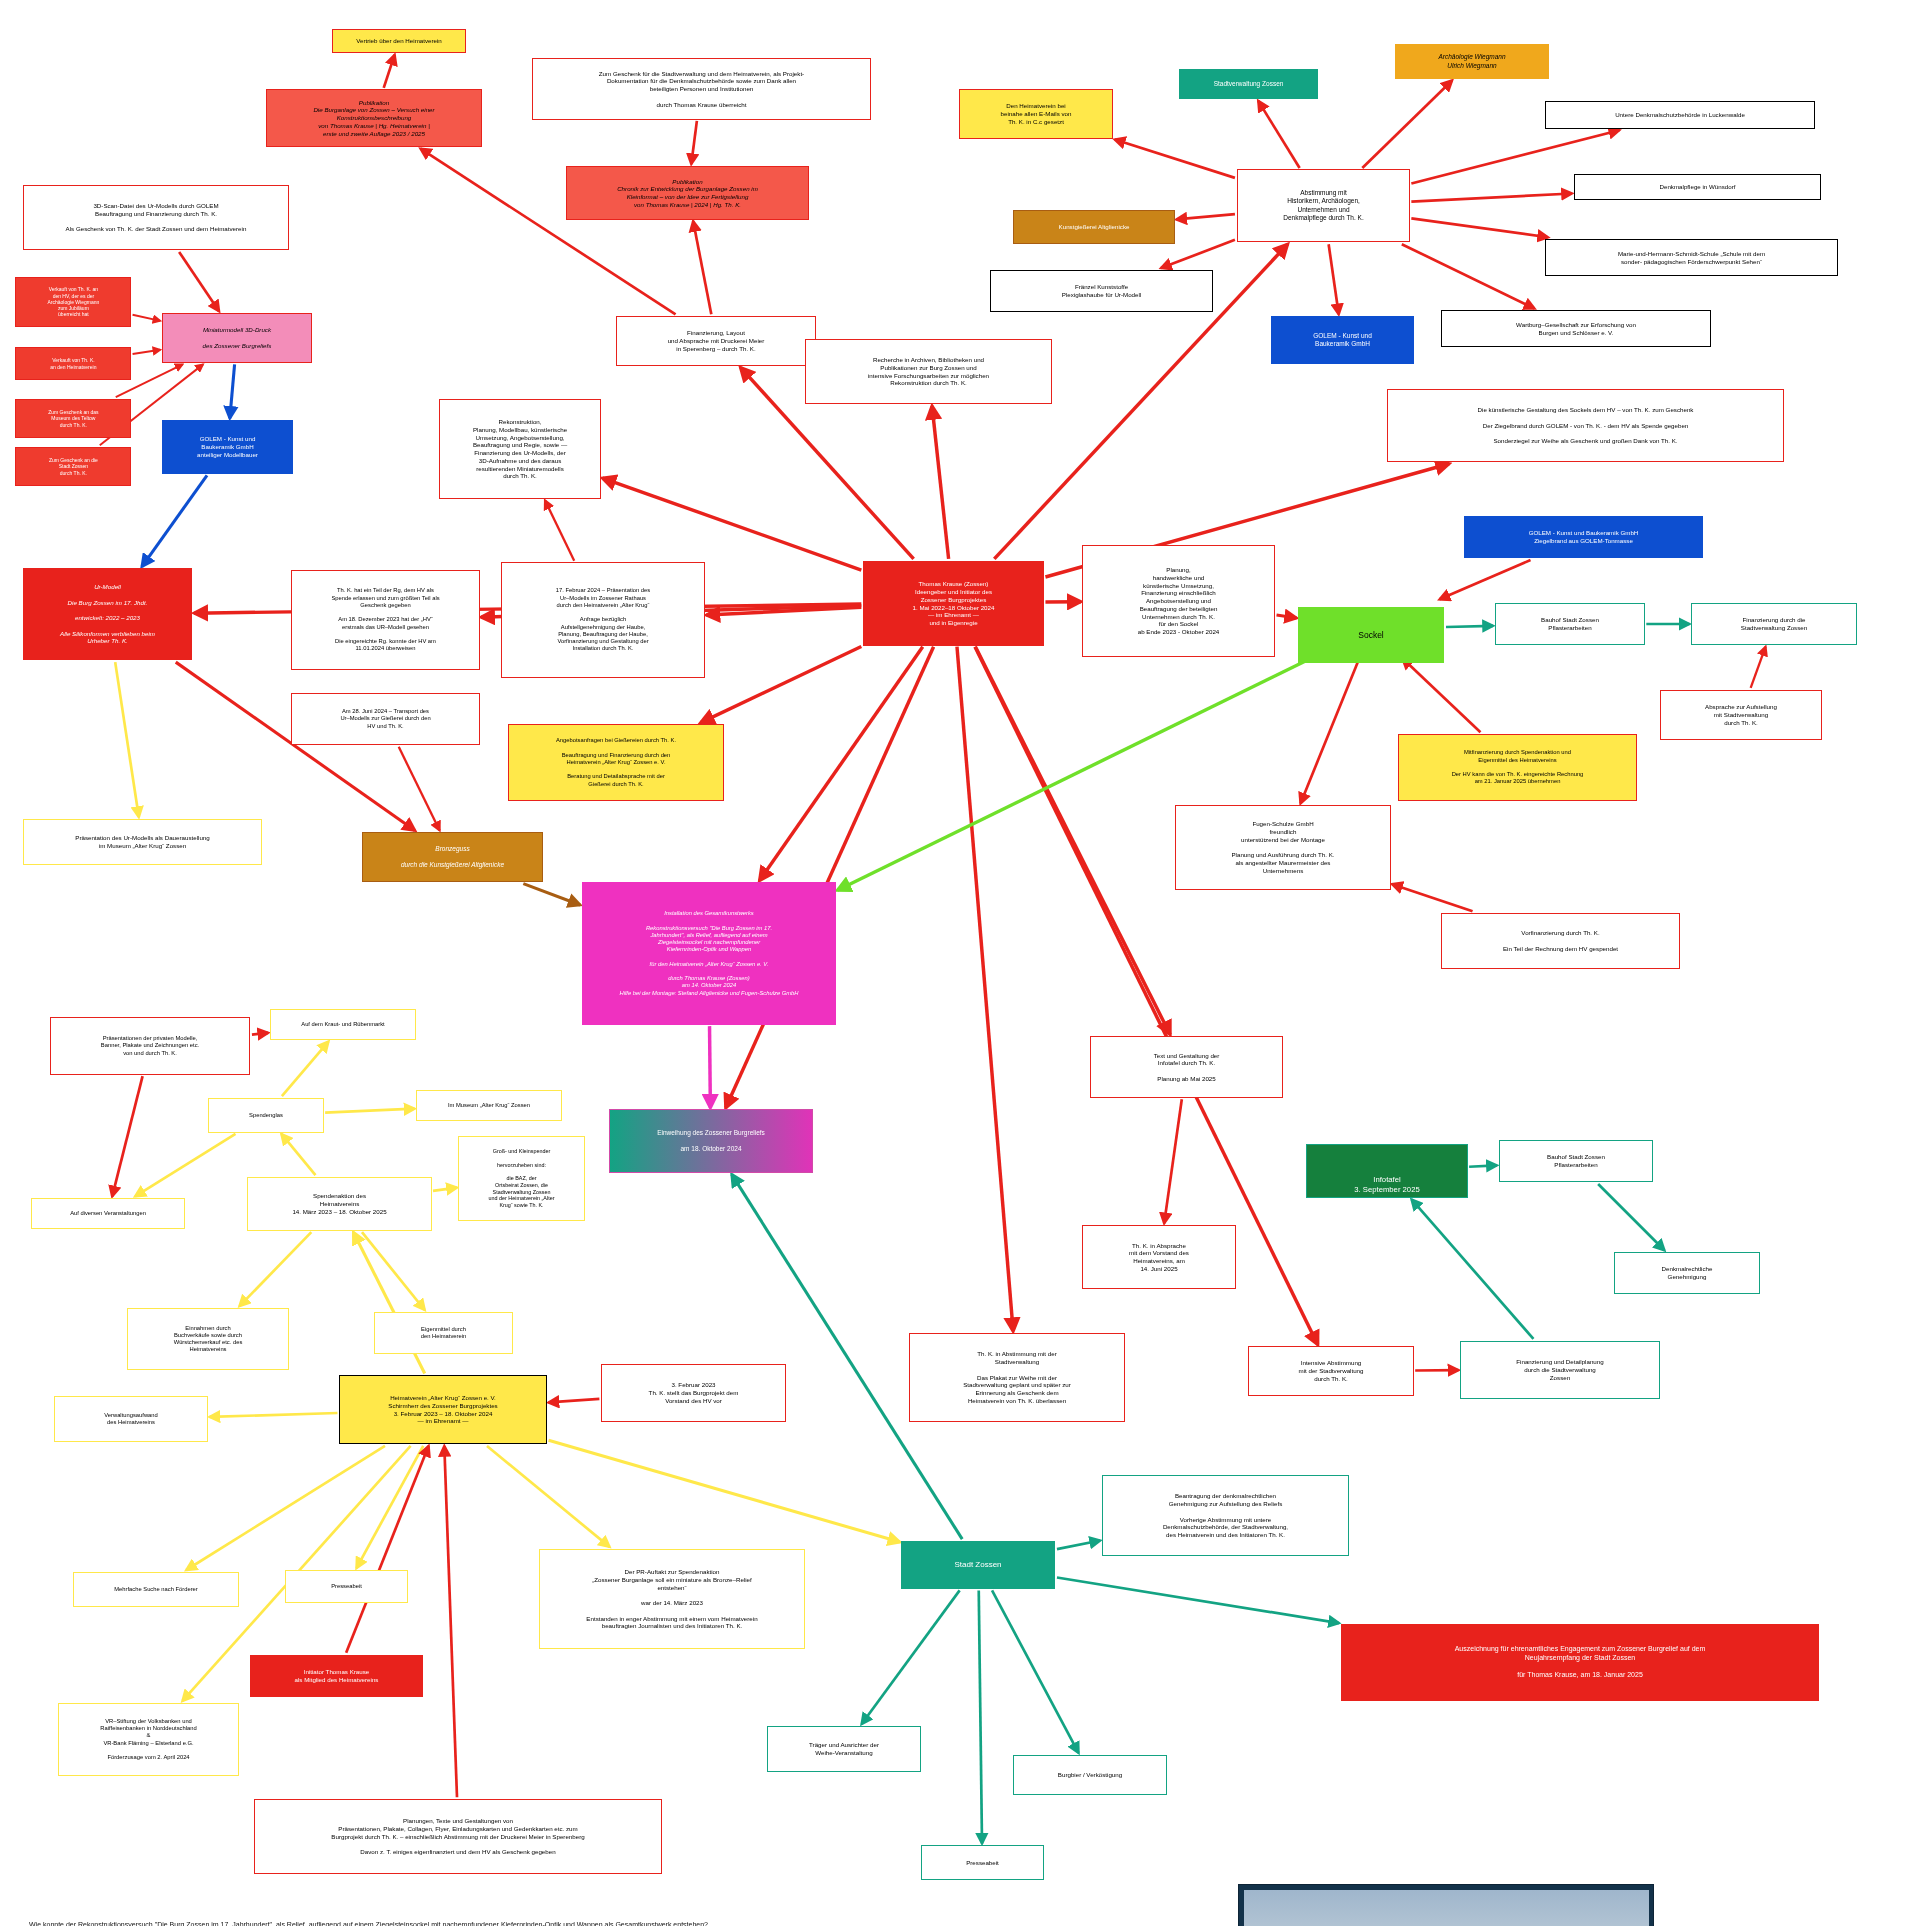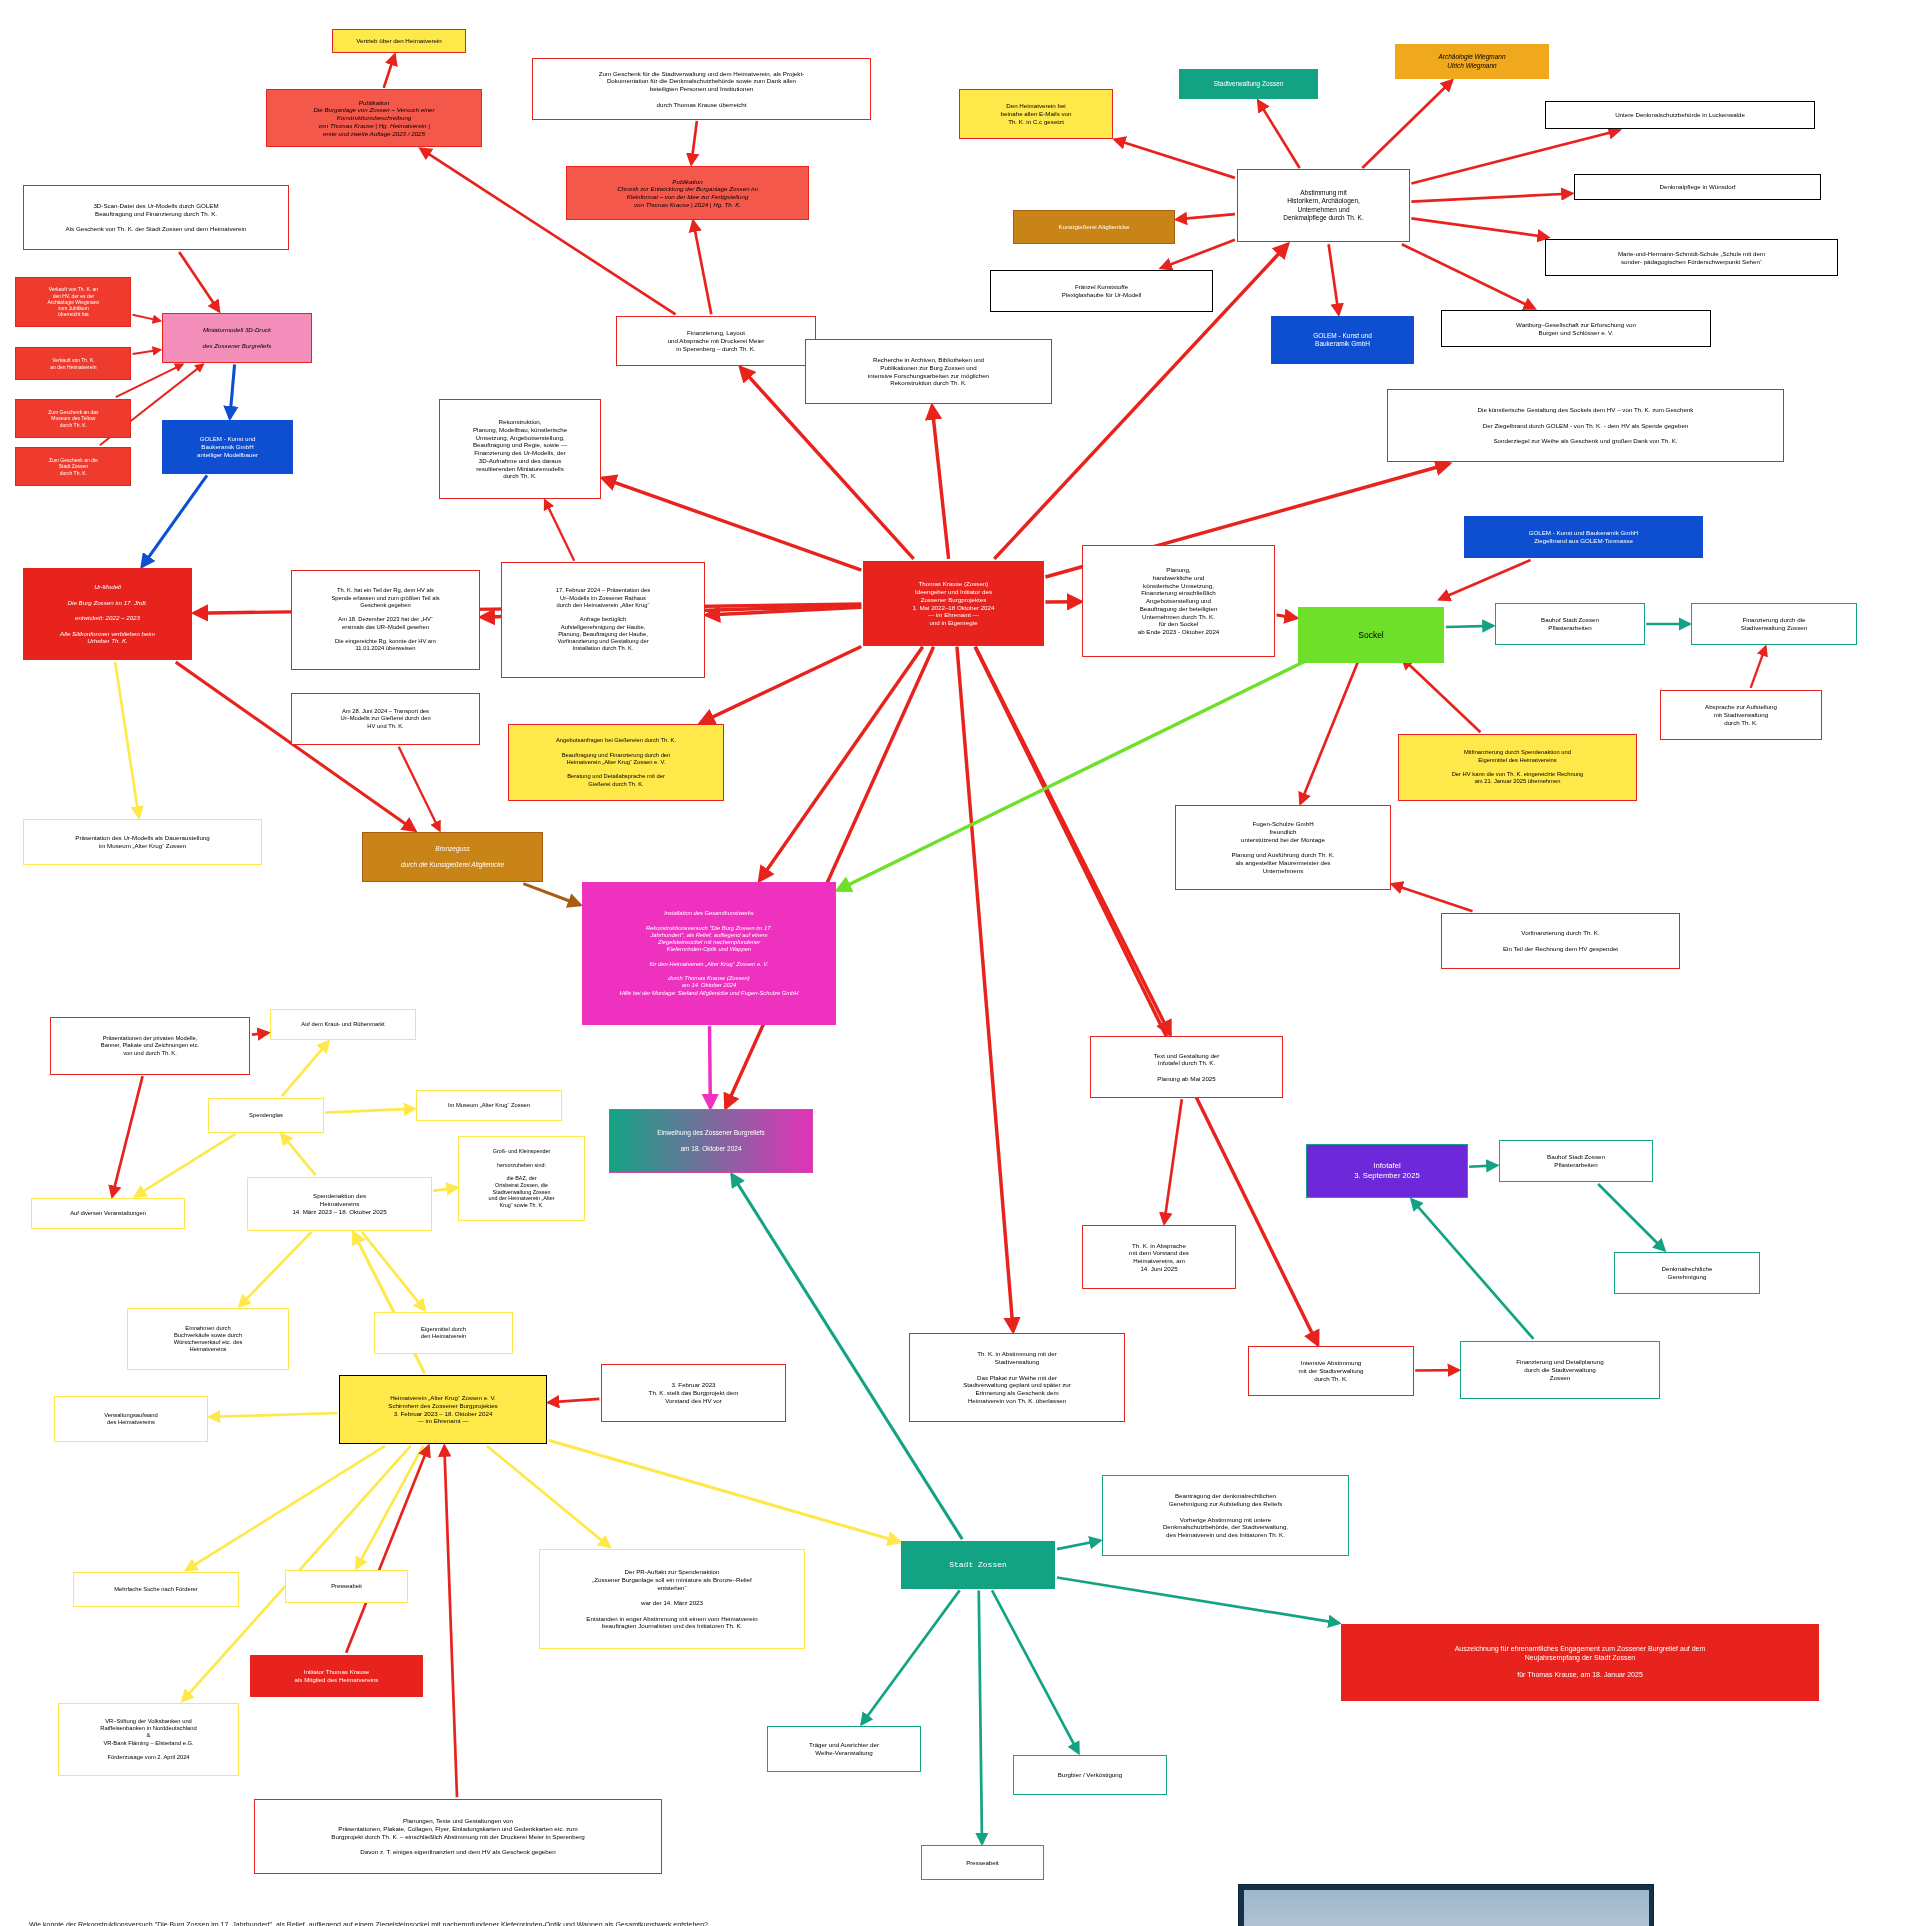--- a/index.html
+++ b/index.html
@@ -427,21 +427,21 @@
         <span>Einweihung des Zossener Burgreliefs
 
 am 18. Oktober 2024</span>
       </div>
       <div class="node" style="left: 1082px; top: 1225px; width: 154px; height: 64px; background: rgb(255, 255, 255); border: 1.2px solid rgb(232, 34, 28); color: rgb(0, 0, 0); font-size: 6.2px;">
         <span>Th. K. in Absprache
 mit dem Vorstand des
 Heimatvereins, am
 14. Juni 2025</span>
       </div>
-      <div class="node" style="left: 1306px; top: 1144px; width: 162px; height: 54px; background: #6d28d9; border: 0.8px solid rgb(19, 163, 131); color: rgb(255, 255, 255); font-size: 7.7px;">
+      <div class="node" style="left: 1306px; top: 1144px; width: 162px; height: 54px; background: #15803d; border: 0.8px solid rgb(19, 163, 131); color: rgb(255, 255, 255); font-size: 7.7px; align-items: flex-end;">
         <span>Infotafel
 3. September 2025</span>
       </div>
       <div class="node" style="left: 1499px; top: 1140px; width: 154px; height: 42px; background: rgb(255, 255, 255); border: 1.2px solid rgb(19, 163, 131); color: rgb(0, 0, 0); font-size: 6.2px;">
         <span>Bauhof Stadt Zossen
 Pflasterarbeiten</span>
       </div>
       <div class="node" style="left: 1614px; top: 1252px; width: 146px; height: 42px; background: rgb(255, 255, 255); border: 1.2px solid rgb(19, 163, 131); color: rgb(0, 0, 0); font-size: 6.2px;">
         <span>Denkmalrechtliche
 Genehmigung</span>
@@ -491,21 +491,21 @@
 des Heimatvereins</span>
       </div>
       <div class="node" style="left: 1102px; top: 1475px; width: 247px; height: 81px; background: rgb(255, 255, 255); border: 1.2px solid rgb(19, 163, 131); color: rgb(0, 0, 0); font-size: 6.2px;">
         <span>Beantragung der denkmalrechtlichen
 Genehmigung zur Aufstellung des Reliefs
 
 Vorherige Abstimmung mit untere
 Denkmalschutzbehörde, der Stadtverwaltung,
 des Heimatverein und des Initiatoren Th. K.</span>
       </div>
-      <div class="node" style="left: 901px; top: 1541px; width: 154px; height: 48px; background: rgb(19, 163, 131); border: 0.8px solid rgb(19, 163, 131); color: rgb(255, 255, 255); font-size: 8px; font-family: Liberation Mono, monospace;">
+      <div class="node" style="left: 901px; top: 1541px; width: 154px; height: 48px; background: rgb(19, 163, 131); border: 0.8px solid rgb(19, 163, 131); color: rgb(255, 255, 255); font-size: 8px;">
         <span>Stadt Zossen</span>
       </div>
       <div class="node" style="left: 285px; top: 1570px; width: 123px; height: 33px; background: rgb(255, 255, 255); border: 1.2px solid rgb(255, 232, 74); color: rgb(0, 0, 0); font-size: 5.8px;">
         <span>Presseabeit</span>
       </div>
       <div class="node" style="left: 73px; top: 1572px; width: 166px; height: 35px; background: rgb(255, 255, 255); border: 1.2px solid rgb(255, 232, 74); color: rgb(0, 0, 0); font-size: 5.8px;">
         <span>Mehrfache Suche nach Förderer</span>
       </div>
       <div class="node" style="left: 539px; top: 1549px; width: 266px; height: 100px; background: rgb(255, 255, 255); border: 1.2px solid rgb(255, 232, 74); color: rgb(0, 0, 0); font-size: 6.2px;">
         <span>Der PR-Auftakt zur Spendenaktion

